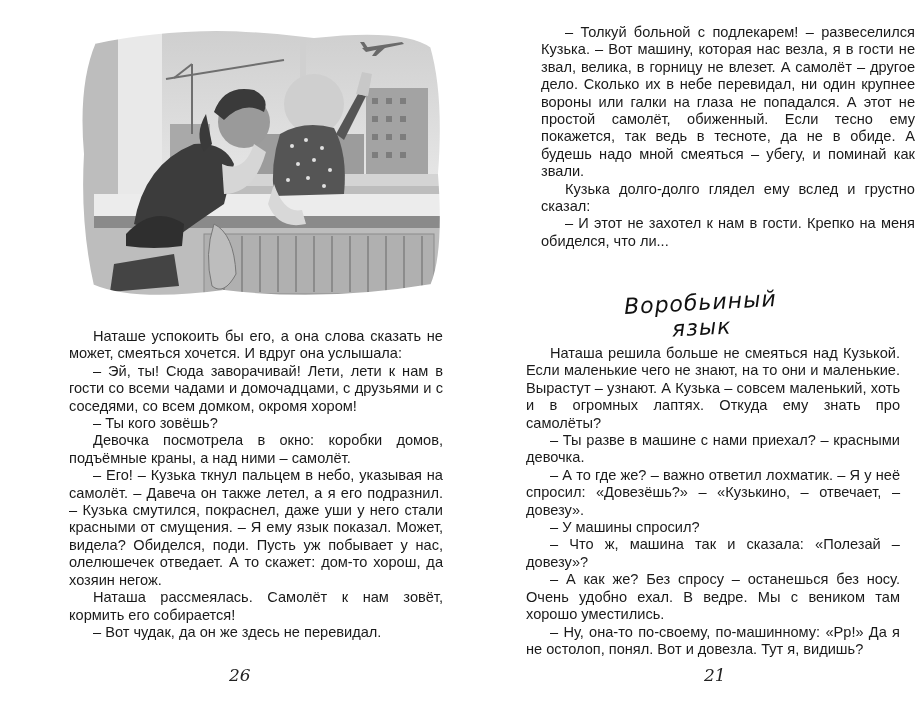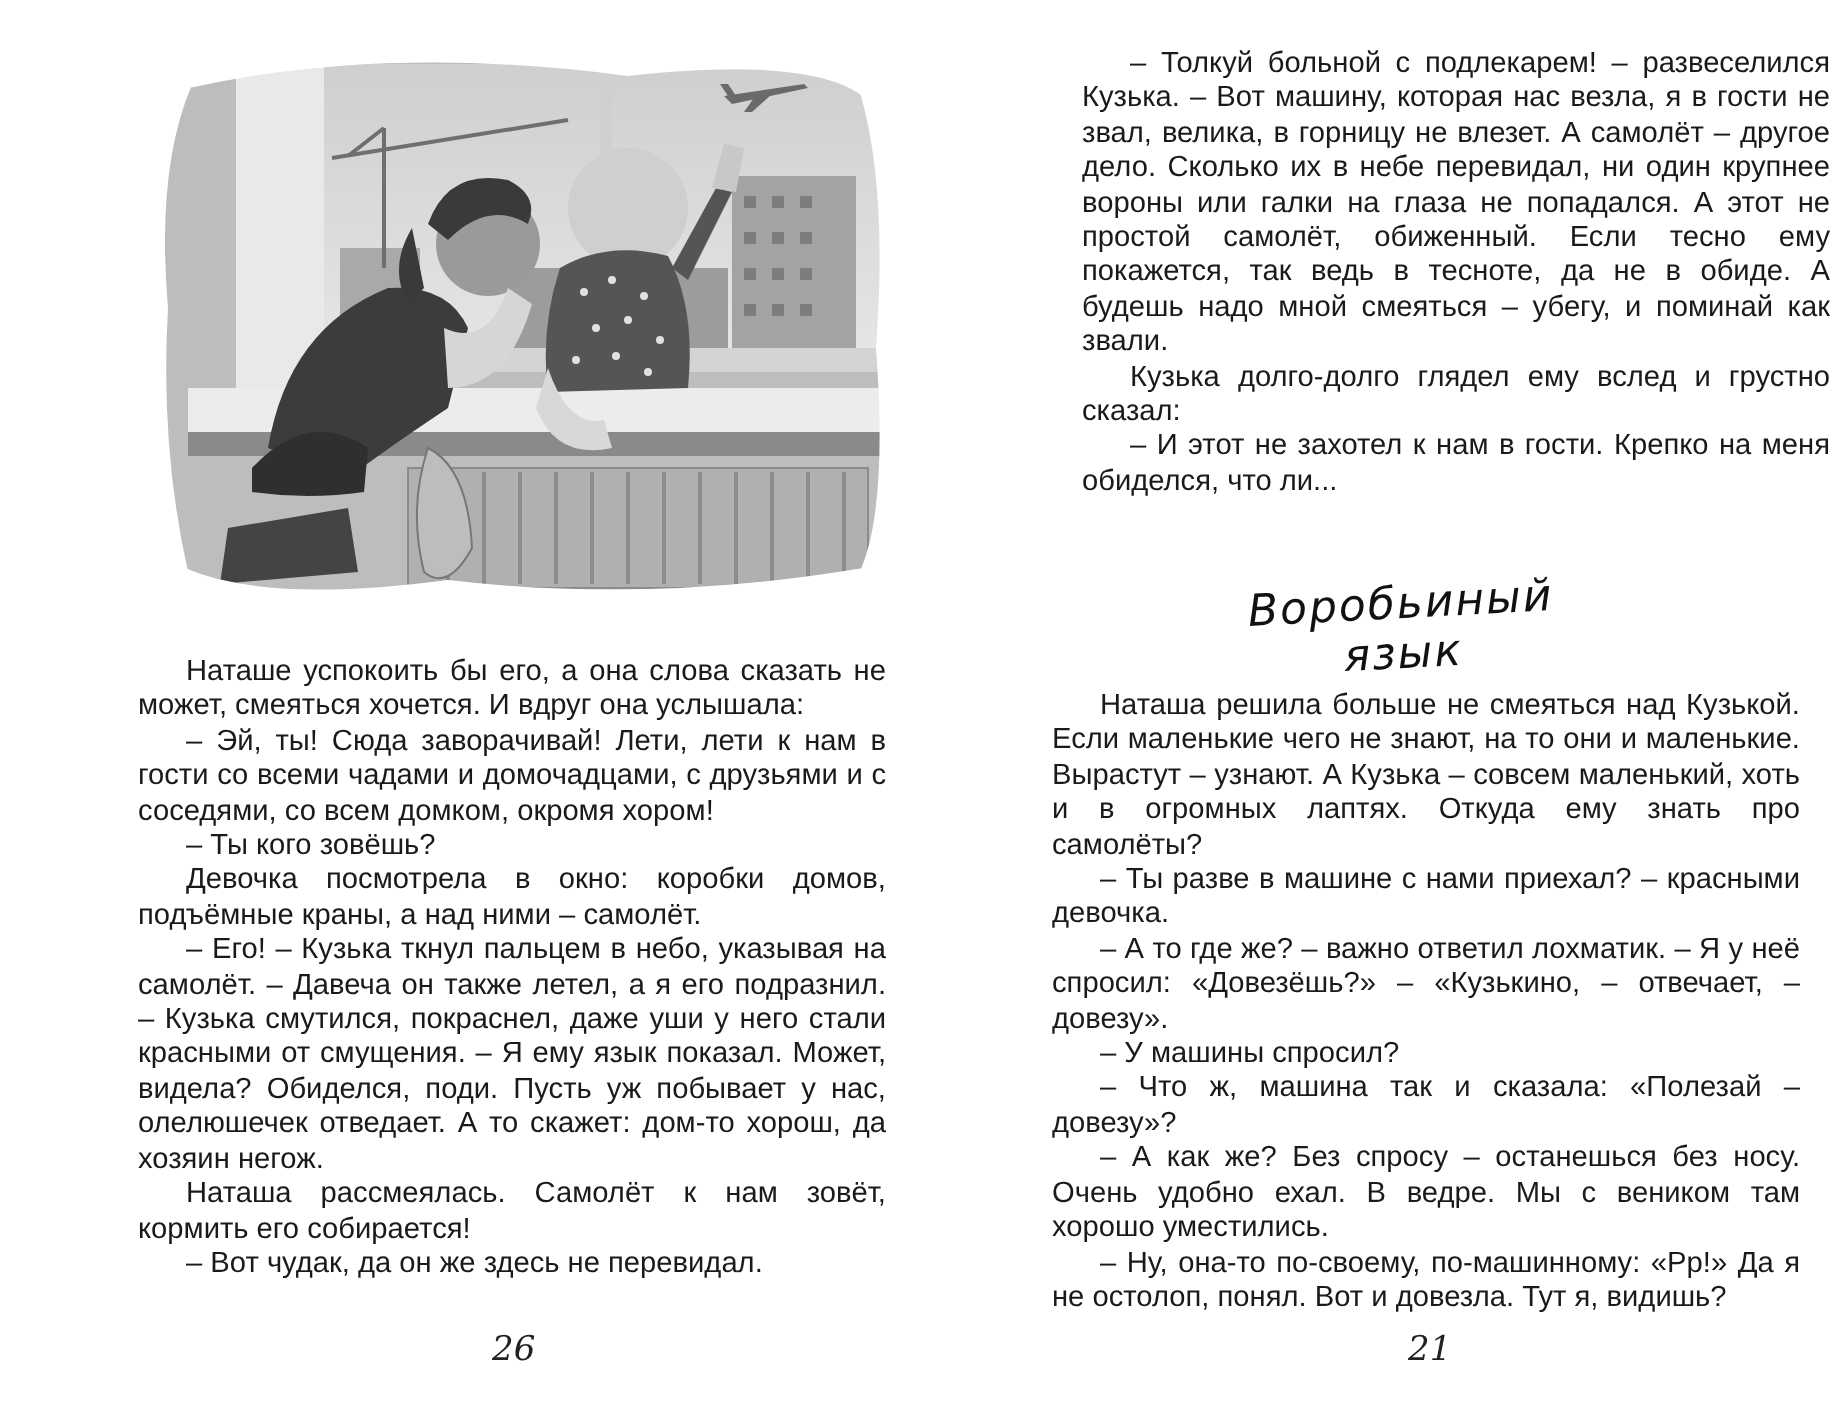--- a/index.html
+++ b/index.html
@@ -16,21 +16,21 @@
   .text-block p { margin: 0; text-indent: 24px; }
   .left-text { left: 21px; top: 328px; width: 374px; }
   .right-top-text { left: 65px; top: 24px; width: 374px; margin-left: 15px; }
   .right-bottom-text { left: 65px; top: 345px; width: 374px; }
 
   .chapter-title { position: absolute; left: 140px; top: 290px; width: 200px; text-align: center;
                    font-family: "DejaVu Sans", sans-serif; font-size: 22px; letter-spacing: 1px;
                    transform: rotate(-3deg); font-style: oblique; color: #111; }
   .page-number { position: absolute; top: 665px; font-family: "DejaVu Serif", serif; font-size: 17px;
                  font-style: italic; color: #222; }
-  .page-left .page-number { left: 198px; }
+  .page-left .page-number { left: 181px; }
   .page-right .page-number { left: 243px; }
 </style>
 </head>
 <body>
 
 <div class="page page-left">
   <div class="illustration">
     <svg viewBox="0 0 372 278" xmlns="http://www.w3.org/2000/svg">
       <defs>
         <clipPath id="vign">

